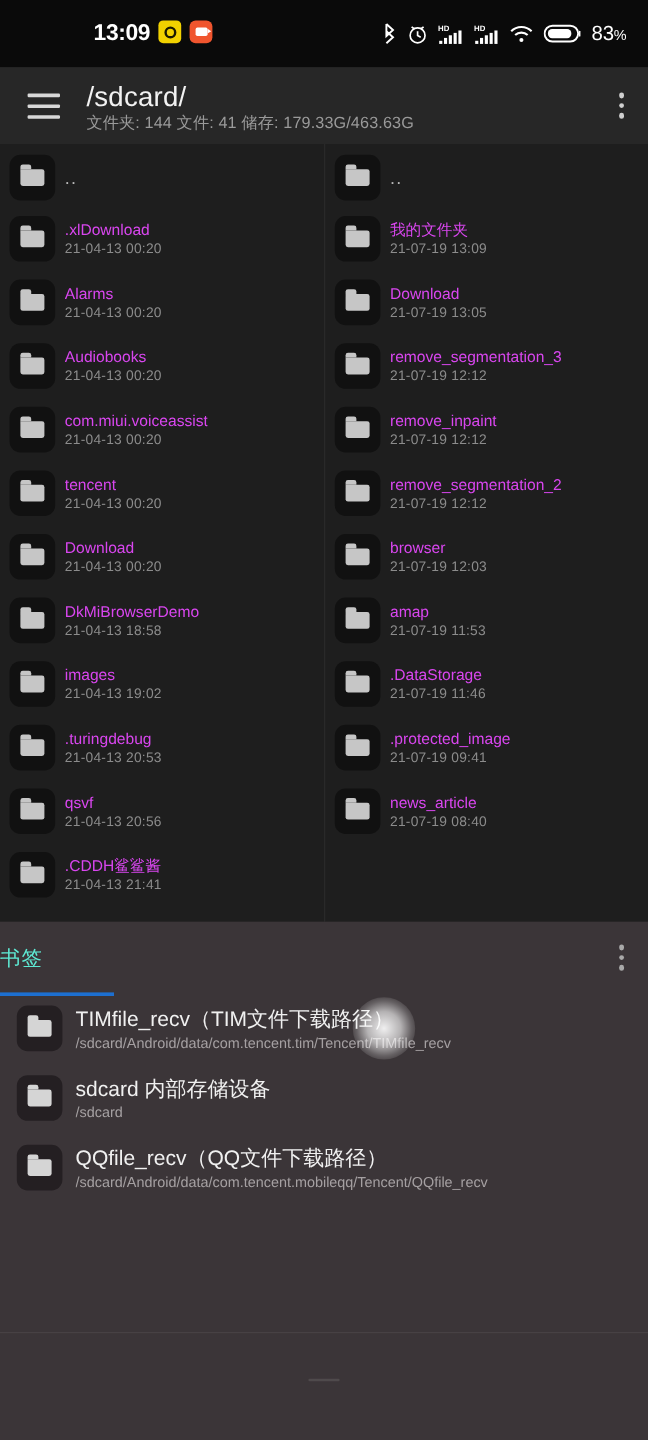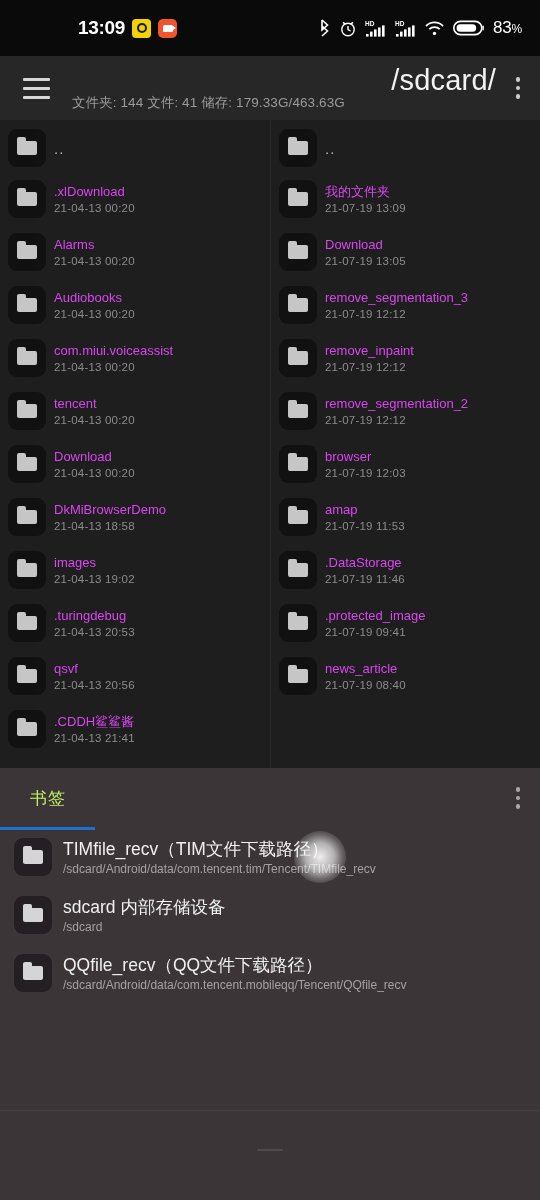--- a/index.html
+++ b/index.html
@@ -25,21 +25,20 @@
     position: absolute;
     top: 0; left: 0;
     width: 540px; height: 56px;
     background: #0a0a0a;
     display: flex;
     align-items: center;
     padding: 0 18px 0 78px;
   }
   #status-left {
     display: flex;
-    align-items: center;
     gap: 7px;
   }
   .clock {
     color: #ffffff;
     font-size: 19px;
     font-weight: bold;
     letter-spacing: -0.3px;
   }
   .notif-ring {
     width: 19px; height: 19px;
@@ -111,24 +110,23 @@
   }
   #hamburger span {
     display: block;
     width: 27px; height: 3px;
     background: #d8d8d8;
     border-radius: 1px;
   }
   #header-text { flex: 1; padding-top: 2px; }
   #header-title {
     color: #f2f2f2;
-    font-size: 29px;
+    font-size: 23px;
     line-height: 26px;
     letter-spacing: 0.2px;
-    text-align: right;
   }
   #header-sub {
     color: #9a9a9a;
     font-size: 13.5px;
     line-height: 19px;
     letter-spacing: 0.1px;
   }
   .kebab {
     width: 44px; height: 64px;
     display: flex; flex-direction: column;
@@ -217,23 +215,22 @@
     background: #3b3538;
     overflow: hidden;
   }
   #bm-head {
     position: relative;
     height: 60px;
     display: flex;
     align-items: center;
   }
   #bm-title {
-    color: #bef264;
+    color: #5eead4;
     font-size: 17px;
-    margin-left: 30px;
     letter-spacing: 1px;
   }
   #bm-head .kebab { margin-left: auto; height: 60px; }
   #bm-head .kebab b { background: #a9a9a9; }
 
   #bm-underline {
     position: absolute;
     left: 0; top: 59px;
     width: 95px; height: 2.5px;
     background: #1d6fd0;

